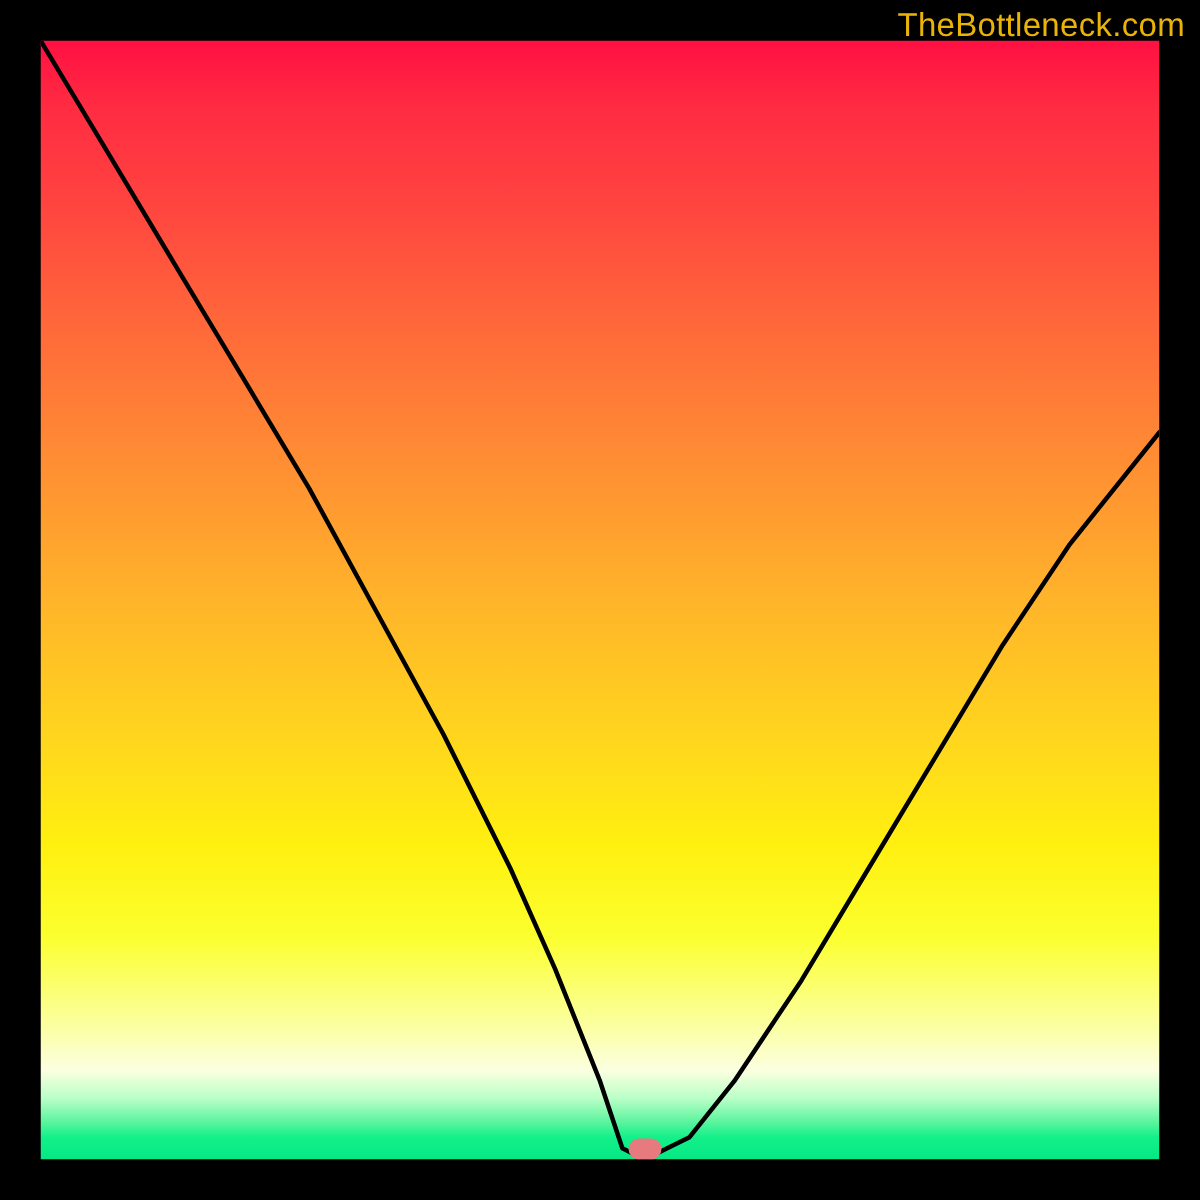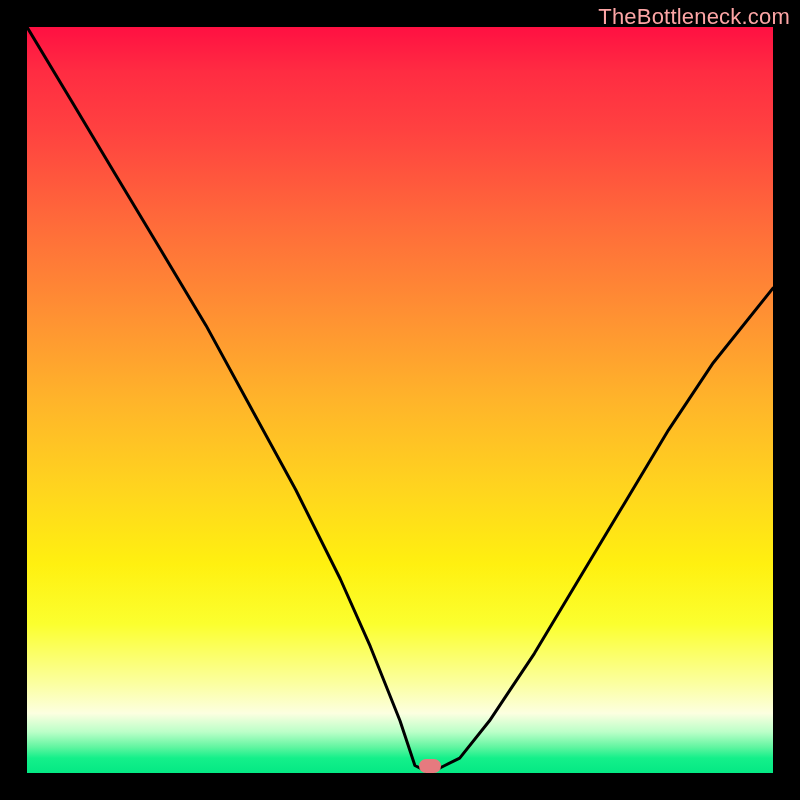--- a/index.html
+++ b/index.html
@@ -14,21 +14,21 @@
   .frame {
     position: relative;
     width: 800px;
     height: 800px;
     background: #000;
   }
   .watermark {
     position: absolute;
     top: 4px;
     right: 10px;
-    color: #fca5a5;
+    color: #eab308;
     font-size: 22px;
     font-weight: 500;
     letter-spacing: 0.2px;
     z-index: 20;
     user-select: none;
   }
   .plot-area {
     position: absolute;
     left: 27px;
     top: 27px;

